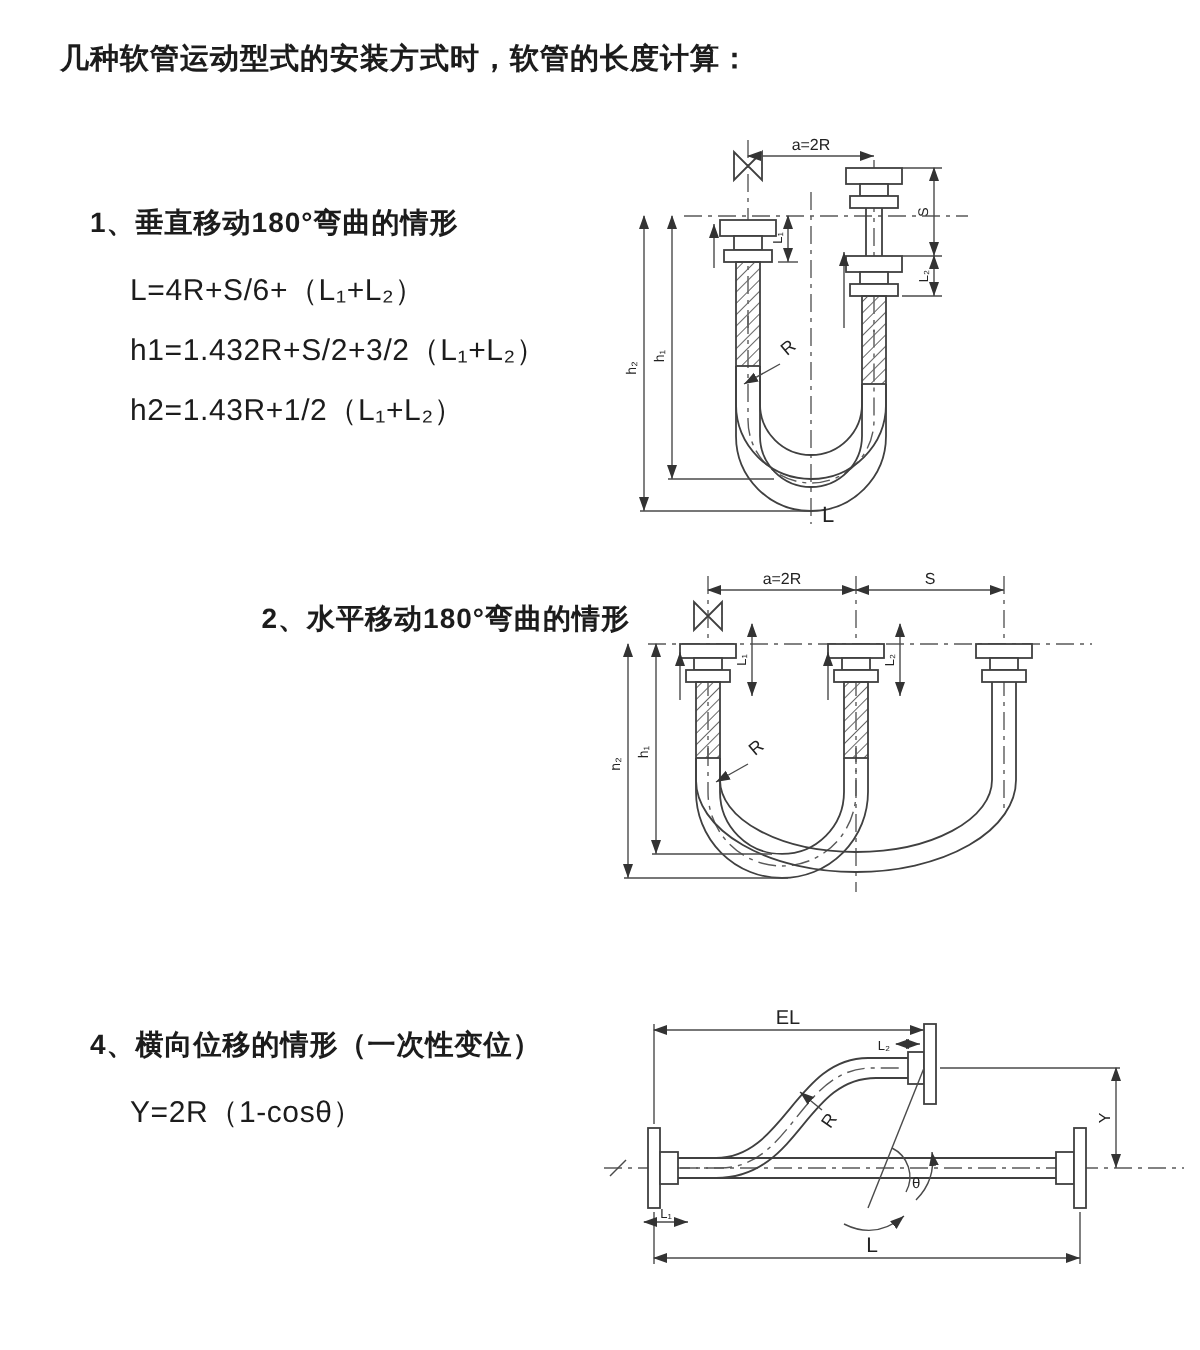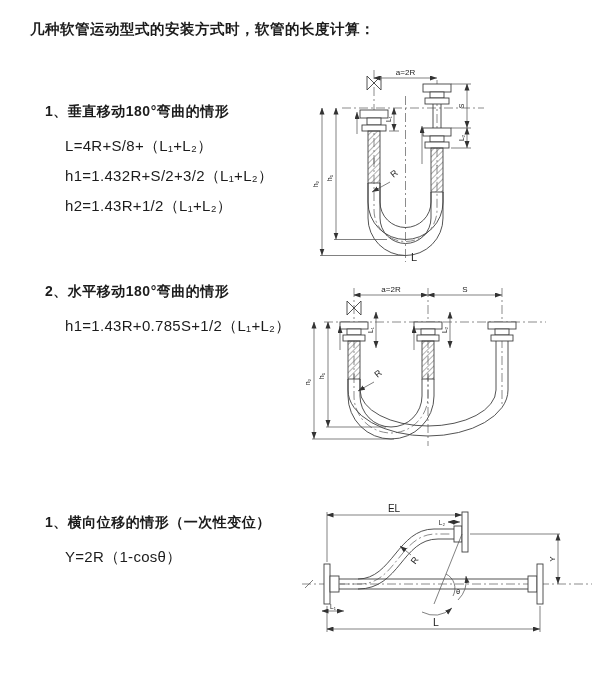--- a/index.html
+++ b/index.html
@@ -8,53 +8,52 @@
     font-family:"Liberation Sans","DejaVu Sans",sans-serif;color:#1c1c1c;
   }
   .page-title{
     position:absolute;left:30px;top:20px;font-size:14.5px;font-weight:bold;
     letter-spacing:0.5px;white-space:nowrap;
   }
   .section-text{position:absolute;left:45px;width:270px;}
   .section-heading{font-size:14px;font-weight:bold;margin:0 0 10px 0;letter-spacing:0.5px;white-space:nowrap;}
   .formula{font-size:15px;margin:0 0 0 20px;line-height:30px;letter-spacing:0.3px;white-space:nowrap;}
   #sec1{top:103px;}
-  #sec2{top:283px;}
+  #sec2{top:301px;text-align:right;}
   #sec3{top:514px;}
   .diagram{position:absolute;}
   #diagram1{left:312px;top:66px;}
   #diagram2{left:306px;top:284px;}
   #diagram3{left:296px;top:502px;}
   svg{display:block;}
   svg text{font-family:"Liberation Sans","DejaVu Sans",sans-serif;fill:#222;}
   .stroke{stroke:#404040;stroke-width:0.9;fill:none;}
   .thin{stroke:#4a4a4a;stroke-width:0.7;fill:none;}
   .cl{stroke:#5a5a5a;stroke-width:0.7;fill:none;stroke-dasharray:9 3 2 3;}
   .fit{stroke:#404040;stroke-width:0.9;fill:#ffffff;}
   .braid{stroke:#404040;stroke-width:0.9;}
 </style>
 </head>
 <body>
 
 <div class="page-title">几种软管运动型式的安装方式时，软管的长度计算：</div>
 
 <div class="section-text" id="sec1">
   <p class="section-heading">1、垂直移动180°弯曲的情形</p>
-  <p class="formula">L=4R+S/8+（L₁+L₂）</p>
+  <p class="formula">L=4R+S/6+（L₁+L₂）</p>
   <p class="formula">h1=1.432R+S/2+3/2（L₁+L₂）</p>
   <p class="formula">h2=1.43R+1/2（L₁+L₂）</p>
 </div>
 
 <div class="section-text" id="sec2">
   <p class="section-heading">2、水平移动180°弯曲的情形</p>
-  <p class="formula">h1=1.43R+0.785S+1/2（L₁+L₂）</p>
 </div>
 
 <div class="section-text" id="sec3">
-  <p class="section-heading">1、横向位移的情形（一次性变位）</p>
+  <p class="section-heading">4、横向位移的情形（一次性变位）</p>
   <p class="formula">Y=2R（1-cosθ）</p>
 </div>
 
 <div class="diagram" id="diagram1">
 <svg width="278" height="200" viewBox="0 0 278 200">
   <defs>
     <marker id="a1e" markerWidth="8" markerHeight="6" refX="7" refY="2.5" orient="auto" markerUnits="userSpaceOnUse">
           <path d="M0,0L7,2.5L0,5z" fill="#333"></path>
         </marker>
     <marker id="a1s" markerWidth="8" markerHeight="6" refX="0.5" refY="2.5" orient="auto" markerUnits="userSpaceOnUse">

